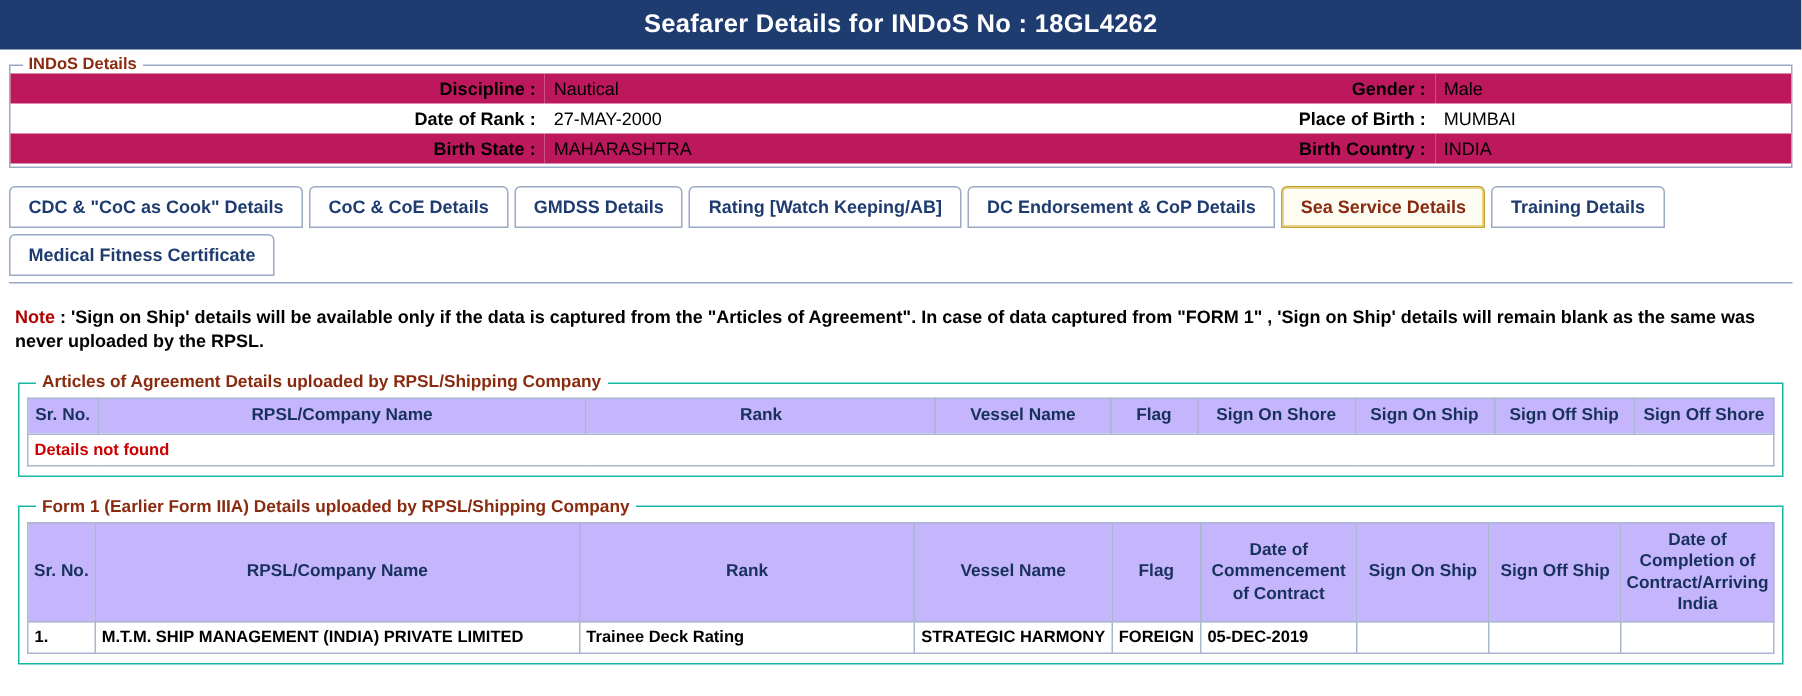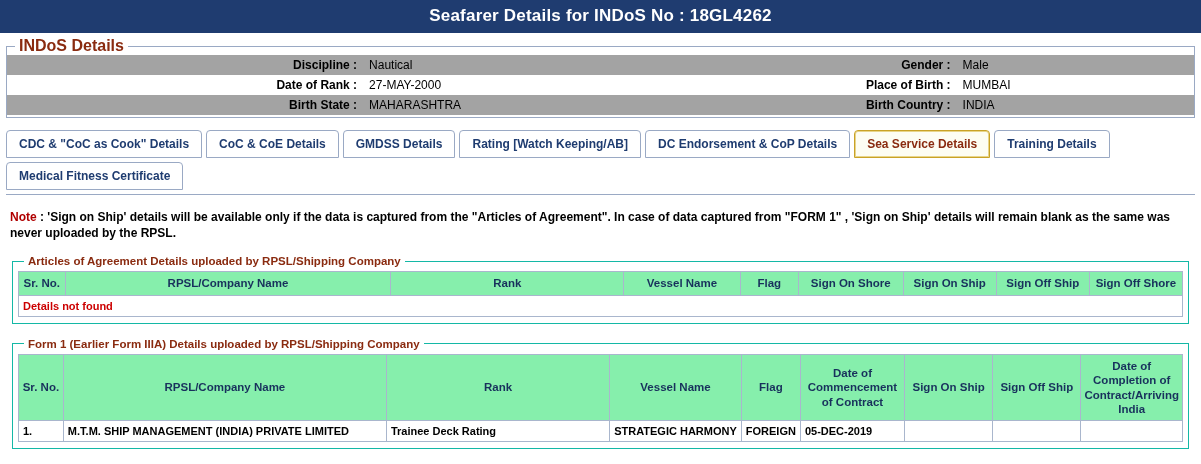--- a/index.html
+++ b/index.html
@@ -34,36 +34,36 @@
   
   .indos-wrap {
     margin: 4px 6px 0 6px;
   }
   fieldset.box {
     border: 1px solid #9aa9c4;
     margin: 0;
     padding: 0 0 2px 0;
   }
   fieldset.box > legend {
-    font-size: 16px;
+    font-size: 11px;
     font-weight: bold;
     color: #8a2b10;
     margin-left: 8px;
     padding: 0 4px;
   }
   table.indos {
     width: 100%;
     border-collapse: collapse;
     font-size: 12px;
   }
   table.indos td {
     padding: 3px 6px;
     vertical-align: middle;
   }
-  .row-alt td { background: #a3a3a3; }
+  .row-alt td { background: #be185d; }
   .lbl {
     text-align: right;
     font-weight: bold;
     white-space: nowrap;
   }
   .val {
     text-align: left;
     padding-left: 6px !important;
     white-space: nowrap;
   }
@@ -128,21 +128,21 @@
     color: #8a2b10;
     margin-left: 6px;
     padding: 0 4px;
   }
   table.grid {
     width: 100%;
     border-collapse: collapse;
     font-size: 11.5px;
   }
   table.grid th {
-    background: #86efac;
+    background: #c4b5fd;
     border: 1px solid #a9b6cd;
     color: #18315c;
     font-weight: bold;
     text-align: center;
     padding: 4px 3px;
     line-height: 1.25;
   }
   table.grid td {
     border: 1px solid #a9b6cd;
     padding: 4px 4px;

